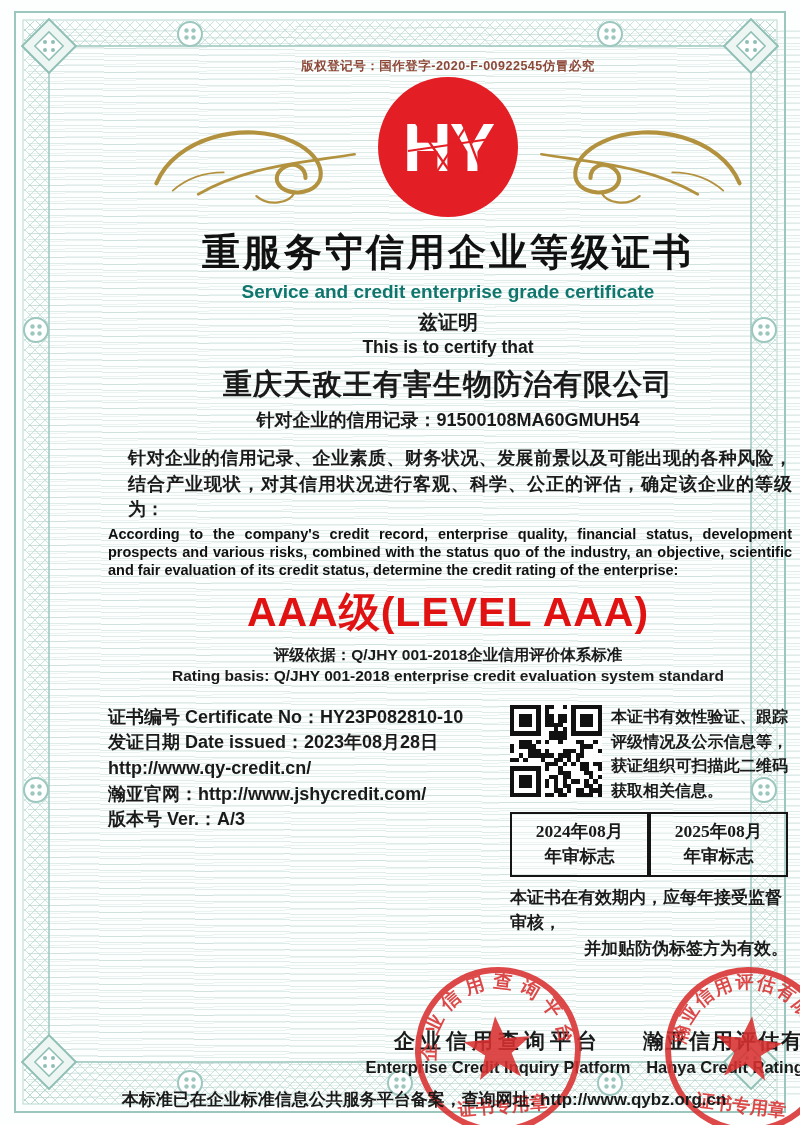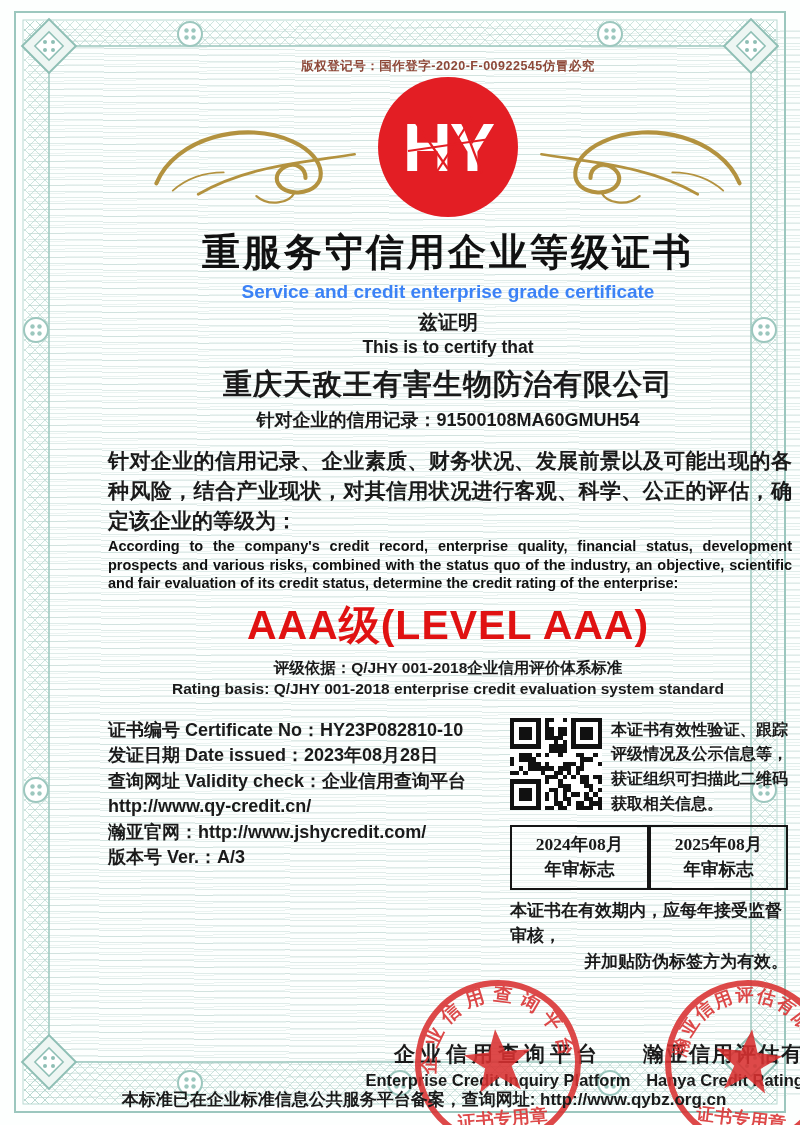--- a/index.html
+++ b/index.html
@@ -14,27 +14,27 @@
   .content{position:relative;z-index:2;padding:0 60px;text-align:center;}
   .copyright{padding-top:58px;font-size:12.5px;font-weight:700;color:#8d4838;letter-spacing:.5px;}
   .logo-row{position:relative;height:142px;margin-top:2px;}
   .logo{position:absolute;left:50%;top:0;transform:translateX(-50%);width:140px;height:140px;
         border-radius:50%;background:#e31e24;display:flex;align-items:center;justify-content:center;}
   .logo svg{display:block;}
   .flourish{position:absolute;top:30px;width:215px;height:100px;}
   .fl-left{left:40px;}
   .fl-right{right:40px;transform:scaleX(-1);}
   .title{margin:8px 0 0;font-size:38px;font-weight:800;letter-spacing:3px;color:#111;}
-  .subtitle{margin-top:3px;font-size:19px;font-weight:600;color:#3b82f6;}
+  .subtitle{margin-top:3px;font-size:19px;font-weight:600;color:#0f766e;}
   .certify{margin-top:6px;font-size:20px;font-weight:600;}
   .certify-en{font-size:17.5px;font-weight:600;margin-top:1px;}
   .company{margin-top:7px;font-size:29px;font-weight:800;letter-spacing:1px;}
   .code,.address{font-size:18px;font-weight:700;margin-top:3px;}
   .paras{width:684px;margin:14px auto 0;text-align:justify;}
-  .para-cn{font-size:21px;font-weight:700;line-height:1.42;}
+  .para-cn{font-size:18px;font-weight:700;line-height:1.42;margin-left:20px;}
   .para-en{font-size:14.5px;font-weight:600;line-height:1.27;margin-top:2px;color:#111;}
   .rating{margin-top:5px;font-size:41px;font-weight:900;color:#e01212;letter-spacing:1px;}
   .basis-cn{margin-top:5px;font-size:15.5px;font-weight:700;}
   .basis-en{font-size:15.5px;font-weight:600;margin-top:1px;}
   .info-row{display:flex;margin-top:20px;text-align:left;}
   .info-left{width:402px;font-size:18px;font-weight:600;line-height:1.42;}
   .info-right{flex:1;}
   .qr-row{display:flex;gap:9px;}
   .qr-box{width:92px;height:92px;flex:0 0 92px;}
   .qr-note{font-size:16px;font-weight:600;line-height:1.55;text-align:justify;}
@@ -157,21 +157,20 @@
     </div>
 
     <div class="rating">AAA级(LEVEL AAA)</div>
     <div class="basis-cn">评级依据：Q/JHY 001-2018企业信用评价体系标准</div>
     <div class="basis-en">Rating basis: Q/JHY 001-2018 enterprise credit evaluation system standard</div>
 
     <div class="info-row">
       <div class="info-left">
         <div>证书编号 Certificate No：HY23P082810-10</div>
         <div>发证日期 Date issued：2023年08月28日</div>
-        <div>查询网址 Validity check：企业信用查询平台</div>
         <div>http://www.qy-credit.cn/</div>
         <div>瀚亚官网：http://www.jshycredit.com/</div>
         <div>版本号 Ver.：A/3</div>
       </div>
       <div class="info-right">
         <div class="qr-row">
           <svg class="qr-box" viewBox="0 0 21 21" shape-rendering="crispEdges">
             <rect x="0" y="0" width="21" height="21" fill="#ffffff"></rect>
             <g fill="#111111">
               <rect x="0" y="0" width="7" height="7"></rect>

